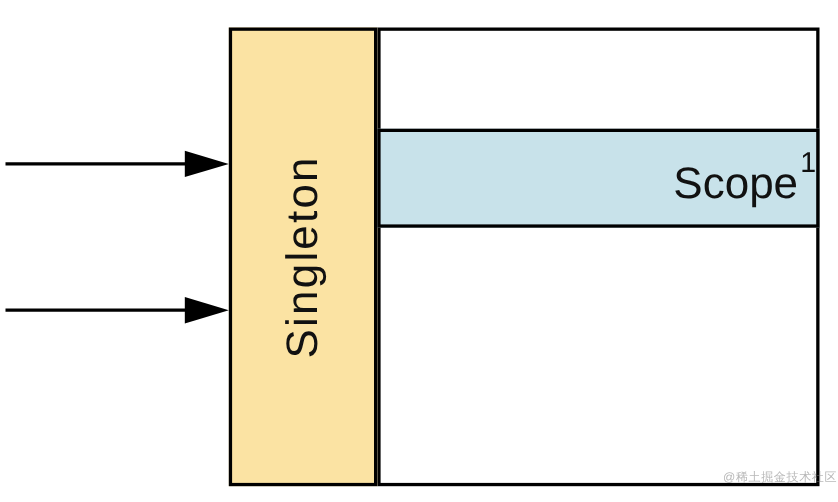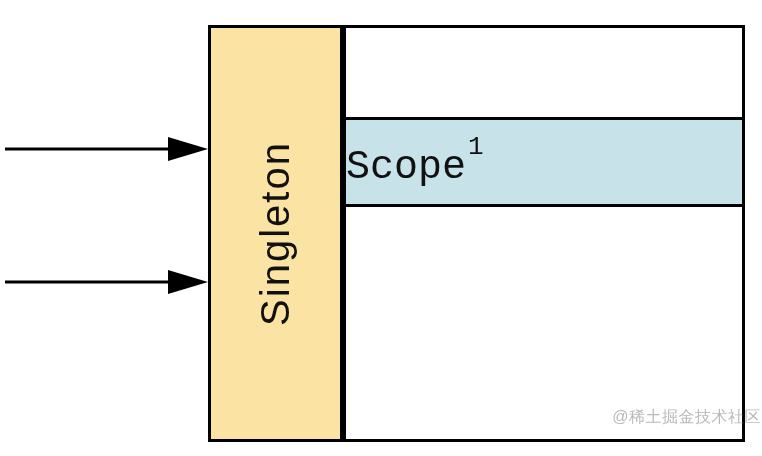--- a/index.html
+++ b/index.html
@@ -47,23 +47,22 @@
     background: #ffffff;
     z-index: 1;
   }
   .scope-lane {
     left: 343px;
     width: 402px;
     height: 90px;
     background: #C8E2EA;
     display: flex;
     align-items: center;
-    justify-content: flex-start;
+    justify-content: flex-end;
     z-index: 3;
-    font-family: Liberation Mono, monospace;
   }
   .scope-lane-1 { top: 117px; }
   .scope-lane-2 { top: 260px; }
   .scope-text {
     font-size: 40px;
     color: #111111;
     white-space: nowrap;
   }
   .scope-sup {
     font-size: 26px;
@@ -76,22 +75,22 @@
     left: 0;
     top: 0;
     width: 762px;
     height: 456px;
     z-index: 4;
     pointer-events: none;
   }
   .watermark {
     position: absolute;
     right: 1px;
-    top: 407px;
-    font-size: 16px;
+    top: 426px;
+    font-size: 11px;
     letter-spacing: 0.5px;
     color: rgba(125, 125, 125, 0.55);
     z-index: 5;
     white-space: nowrap;
   }
 </style>
 </head>
 <body>
 
 <div class="canvas">

